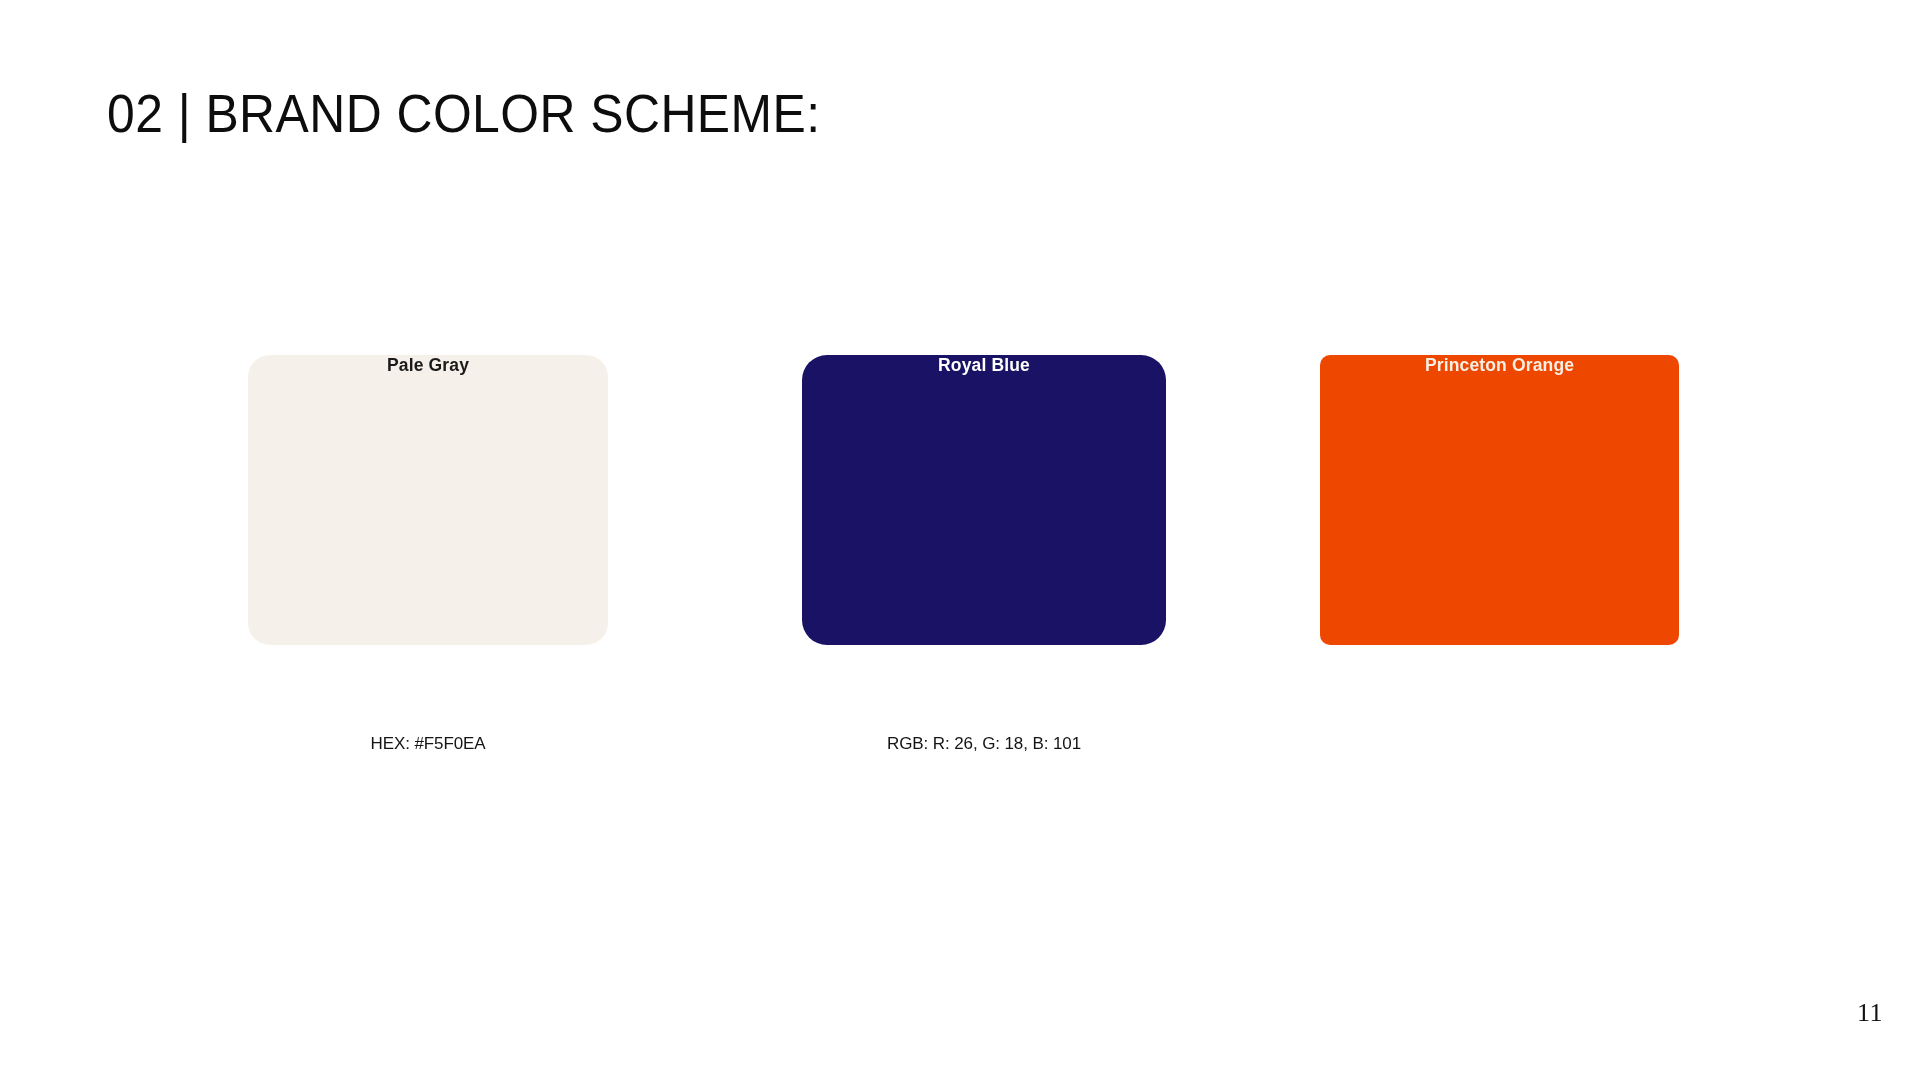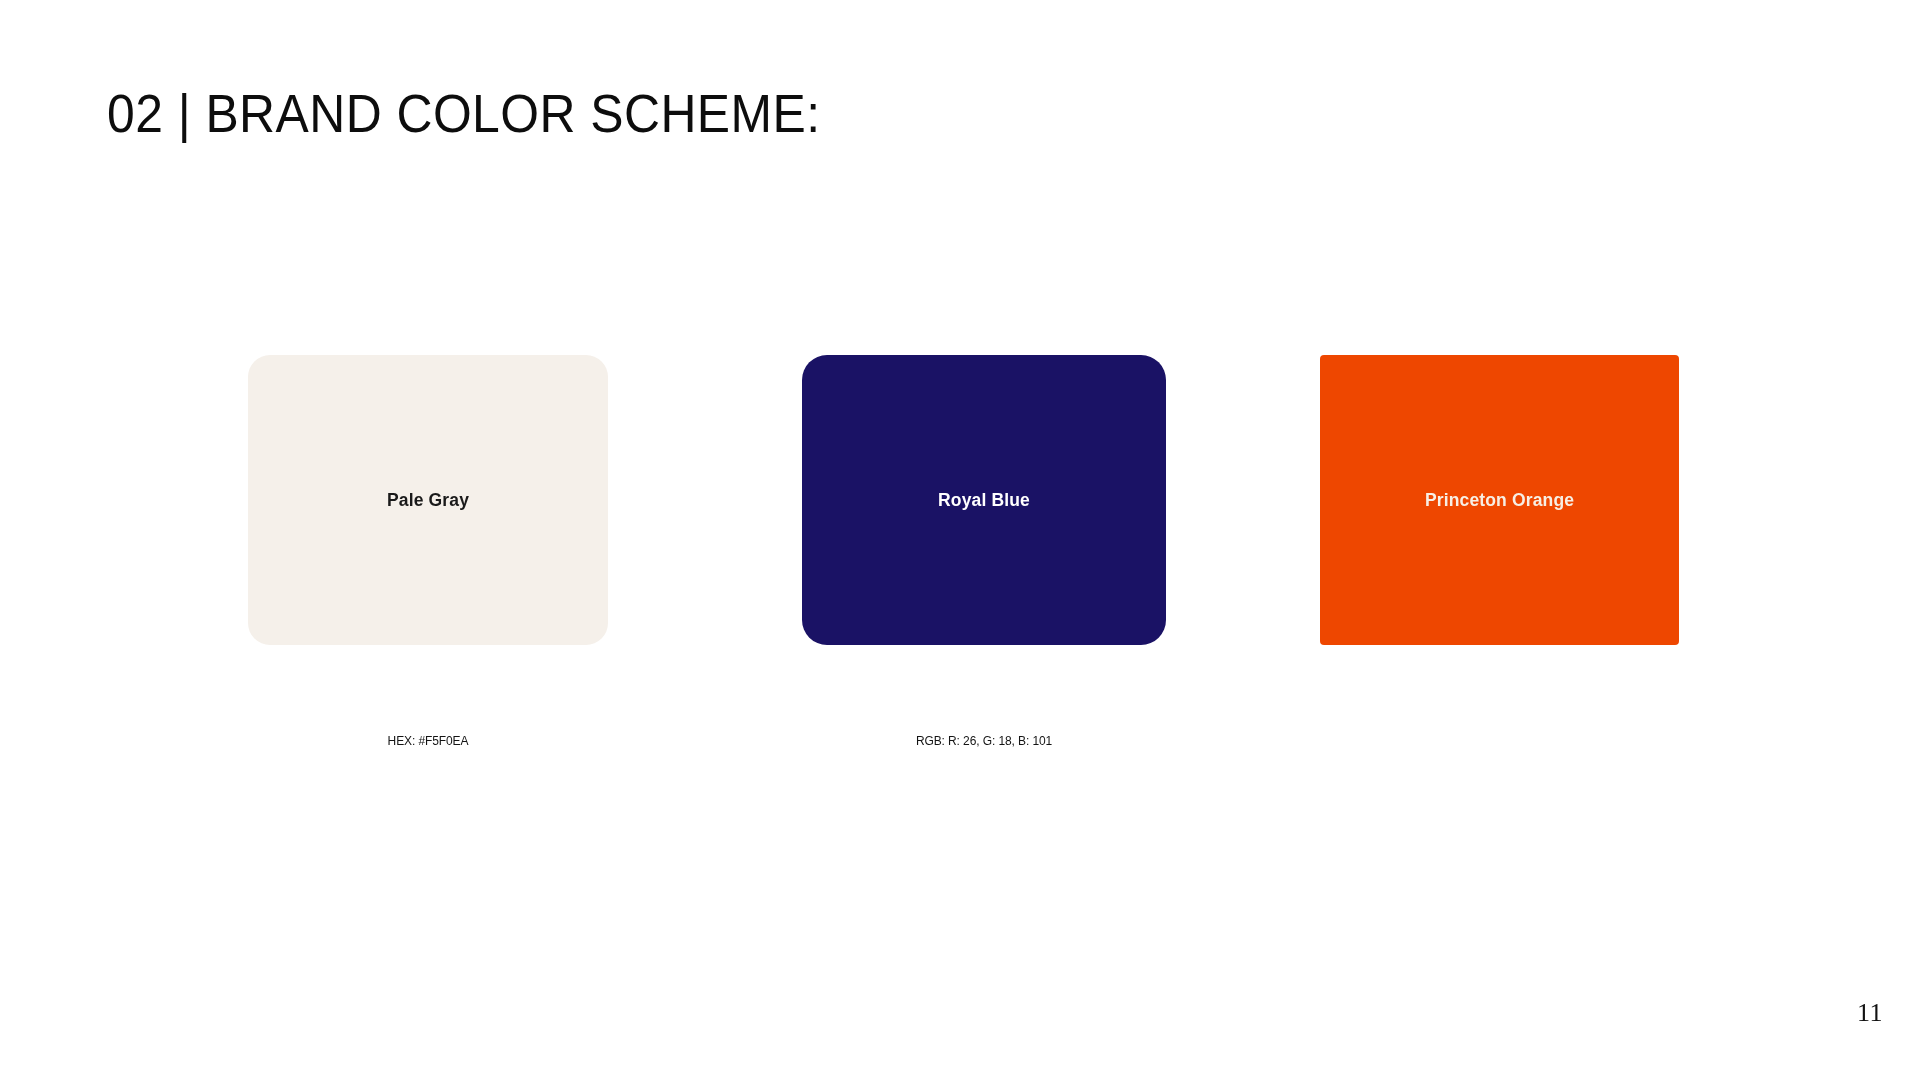--- a/index.html
+++ b/index.html
@@ -51,27 +51,26 @@
 
   .swatch-col.col-1 { left: 248px; }
   .swatch-col.col-2 { left: 802px; width: 364px; }
   .swatch-col.col-3 { left: 1320px; width: 359px; }
 
   .swatch-chip {
     width: 100%;
     height: 290px;
     border-radius: 22px;
     display: flex;
-    align-items: center;
     justify-content: center;
     position: relative;
   }
 
   .col-2 .swatch-chip { border-radius: 25px; }
-  .col-3 .swatch-chip { border-radius: 4px; }
+  .col-3 .swatch-chip { border-radius: 10px; }
 
   .swatch-label {
     font-family: "Liberation Sans", sans-serif;
     font-size: 17.5px;
     font-weight: bold;
     letter-spacing: 0.15px;
     text-align: center;
     white-space: nowrap;
   }
 
@@ -80,21 +79,21 @@
     position: absolute;
     top: 380px;
     left: 50%;
     transform: translateX(-50%);
     width: 560px;
     text-align: center;
   }
 
   .meta-line {
     font-family: "Liberation Sans", sans-serif;
-    font-size: 12px;
+    font-size: 17px;
     font-weight: 400;
     color: #141414;
     line-height: 1;
     white-space: nowrap;
     letter-spacing: -0.1px;
   }
 
   .meta-line.line-hex { margin-bottom: 17px; }
   .meta-line.line-rgb { margin-bottom: 17px; }
 

